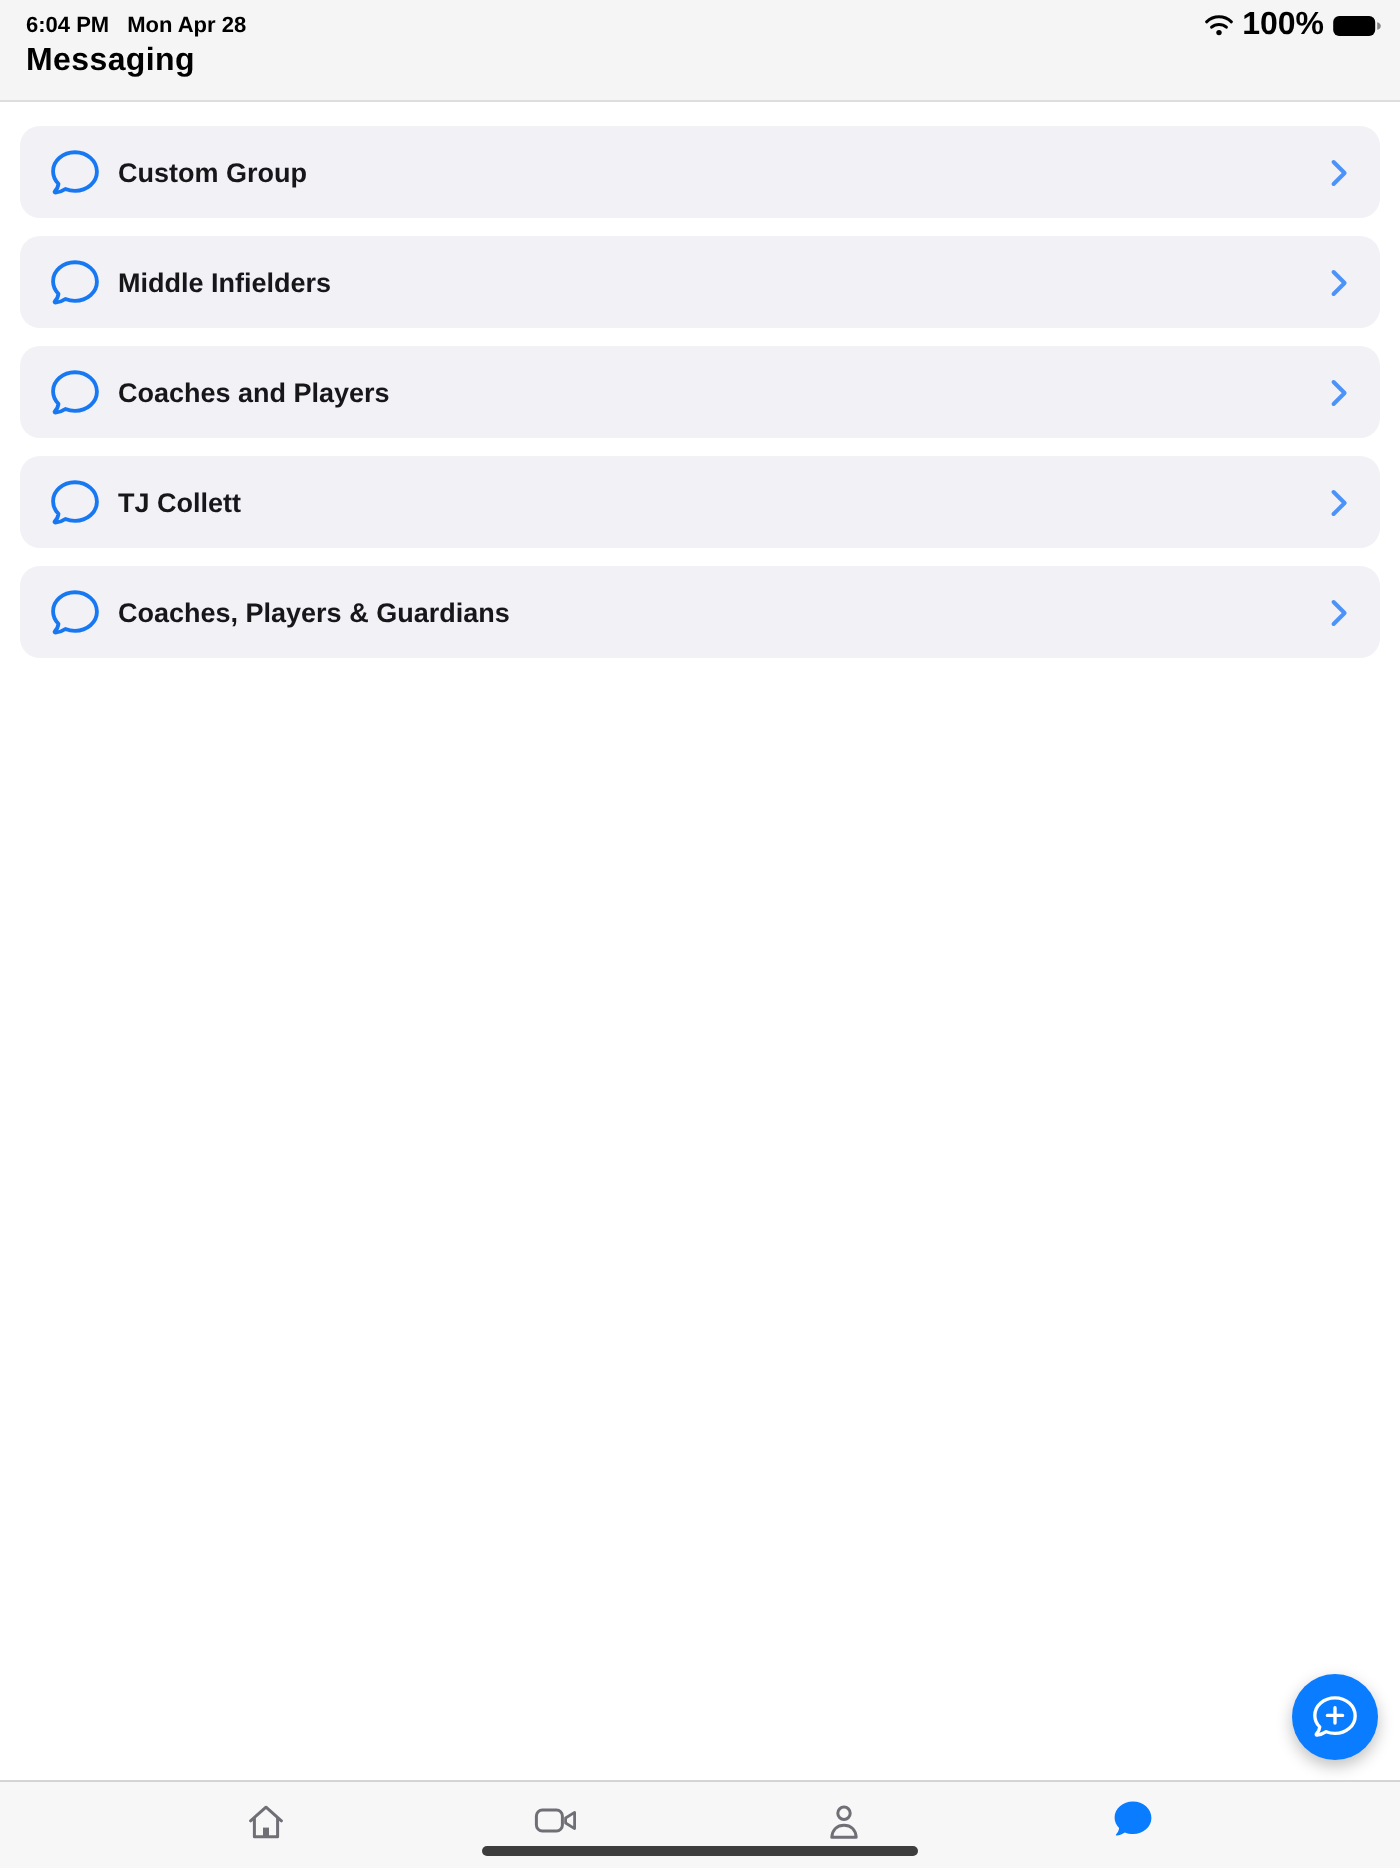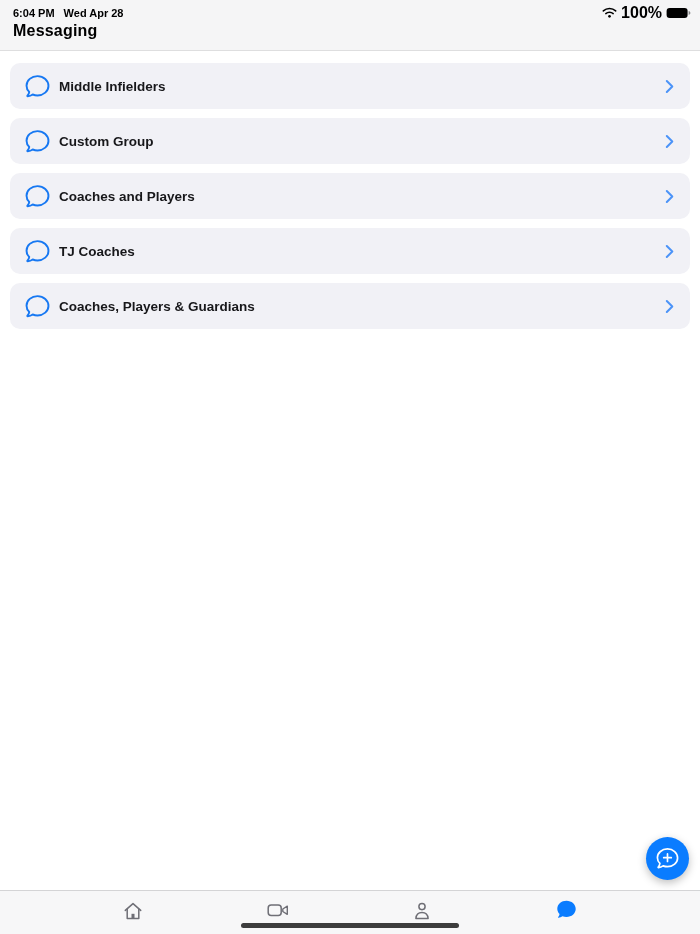--- a/index.html
+++ b/index.html
@@ -134,21 +134,21 @@
 </style>
 </head>
 <body>
 
 <div class="screen">
 
   <div class="top-chrome">
     <div class="status-bar">
       <div class="status-left">
         <span>6:04 PM</span>
-        <span>Wed Apr 28</span>
+        <span>Mon Apr 28</span>
       </div>
       <div class="status-right">
         <span style="display:flex;">
           <svg width="15" height="11" viewBox="0 0 15 11">
             <path d="M1.3 3.9 C3 2.3 5.1 1.4 7.5 1.4 c2.4 0 4.5 0.9 6.2 2.5" stroke="#000" stroke-width="1.5" fill="none" stroke-linecap="round"></path>
             <path d="M3.8 6.6 C4.8 5.7 6.1 5.2 7.5 5.2 c1.4 0 2.7 0.5 3.7 1.4" stroke="#000" stroke-width="1.5" fill="none" stroke-linecap="round"></path>
             <circle cx="7.5" cy="9.3" r="1.35" fill="#000"></circle>
           </svg>
         </span>
         <span>100%</span>
@@ -164,63 +164,63 @@
   </div>
 
   <div class="list">
 
     <div class="row">
       <span class="row-icon">
         <svg width="27" height="25" viewBox="0 0 28 26">
           <path d="M14 2.2 C7.7 2.2 2.6 6.6 2.6 12.1 c0 2.5 1.05 4.8 2.8 6.5 c-0.15 1.5 -0.8 2.9 -1.9 4 c-0.25 0.25 -0.05 0.65 0.3 0.62 c2 -0.17 3.8 -0.9 5.2 -1.9 c1.55 0.6 3.3 0.95 5 0.95 c6.3 0 11.4 -4.4 11.4 -9.9 C25.4 6.6 20.3 2.2 14 2.2 Z" fill="none" stroke="#1778f2" stroke-width="2" stroke-linejoin="round"></path>
         </svg>
       </span>
+      <span class="row-label">Custom Group</span>
+      <span class="chevron">
+        <svg width="9" height="15" viewBox="0 0 9 15">
+            <path d="M1.8 2 L7.3 7.5 L1.8 13" fill="none" stroke="#4b93f8" stroke-width="2" stroke-linecap="round" stroke-linejoin="round"></path>
+          </svg>
+      </span>
+    </div>
+
+    <div class="row">
+      <span class="row-icon">
+        <svg width="27" height="25" viewBox="0 0 28 26">
+          <path d="M14 2.2 C7.7 2.2 2.6 6.6 2.6 12.1 c0 2.5 1.05 4.8 2.8 6.5 c-0.15 1.5 -0.8 2.9 -1.9 4 c-0.25 0.25 -0.05 0.65 0.3 0.62 c2 -0.17 3.8 -0.9 5.2 -1.9 c1.55 0.6 3.3 0.95 5 0.95 c6.3 0 11.4 -4.4 11.4 -9.9 C25.4 6.6 20.3 2.2 14 2.2 Z" fill="none" stroke="#1778f2" stroke-width="2" stroke-linejoin="round"></path>
+        </svg>
+      </span>
       <span class="row-label">Middle Infielders</span>
       <span class="chevron">
         <svg width="9" height="15" viewBox="0 0 9 15">
             <path d="M1.8 2 L7.3 7.5 L1.8 13" fill="none" stroke="#4b93f8" stroke-width="2" stroke-linecap="round" stroke-linejoin="round"></path>
           </svg>
       </span>
     </div>
 
     <div class="row">
       <span class="row-icon">
         <svg width="27" height="25" viewBox="0 0 28 26">
           <path d="M14 2.2 C7.7 2.2 2.6 6.6 2.6 12.1 c0 2.5 1.05 4.8 2.8 6.5 c-0.15 1.5 -0.8 2.9 -1.9 4 c-0.25 0.25 -0.05 0.65 0.3 0.62 c2 -0.17 3.8 -0.9 5.2 -1.9 c1.55 0.6 3.3 0.95 5 0.95 c6.3 0 11.4 -4.4 11.4 -9.9 C25.4 6.6 20.3 2.2 14 2.2 Z" fill="none" stroke="#1778f2" stroke-width="2" stroke-linejoin="round"></path>
         </svg>
       </span>
-      <span class="row-label">Custom Group</span>
-      <span class="chevron">
-        <svg width="9" height="15" viewBox="0 0 9 15">
-            <path d="M1.8 2 L7.3 7.5 L1.8 13" fill="none" stroke="#4b93f8" stroke-width="2" stroke-linecap="round" stroke-linejoin="round"></path>
-          </svg>
-      </span>
-    </div>
-
-    <div class="row">
-      <span class="row-icon">
-        <svg width="27" height="25" viewBox="0 0 28 26">
-          <path d="M14 2.2 C7.7 2.2 2.6 6.6 2.6 12.1 c0 2.5 1.05 4.8 2.8 6.5 c-0.15 1.5 -0.8 2.9 -1.9 4 c-0.25 0.25 -0.05 0.65 0.3 0.62 c2 -0.17 3.8 -0.9 5.2 -1.9 c1.55 0.6 3.3 0.95 5 0.95 c6.3 0 11.4 -4.4 11.4 -9.9 C25.4 6.6 20.3 2.2 14 2.2 Z" fill="none" stroke="#1778f2" stroke-width="2" stroke-linejoin="round"></path>
-        </svg>
-      </span>
       <span class="row-label">Coaches and Players</span>
       <span class="chevron">
         <svg width="9" height="15" viewBox="0 0 9 15">
             <path d="M1.8 2 L7.3 7.5 L1.8 13" fill="none" stroke="#4b93f8" stroke-width="2" stroke-linecap="round" stroke-linejoin="round"></path>
           </svg>
       </span>
     </div>
 
     <div class="row">
       <span class="row-icon">
         <svg width="27" height="25" viewBox="0 0 28 26">
           <path d="M14 2.2 C7.7 2.2 2.6 6.6 2.6 12.1 c0 2.5 1.05 4.8 2.8 6.5 c-0.15 1.5 -0.8 2.9 -1.9 4 c-0.25 0.25 -0.05 0.65 0.3 0.62 c2 -0.17 3.8 -0.9 5.2 -1.9 c1.55 0.6 3.3 0.95 5 0.95 c6.3 0 11.4 -4.4 11.4 -9.9 C25.4 6.6 20.3 2.2 14 2.2 Z" fill="none" stroke="#1778f2" stroke-width="2" stroke-linejoin="round"></path>
         </svg>
       </span>
-      <span class="row-label">TJ Coaches</span>
+      <span class="row-label">TJ Collett</span>
       <span class="chevron">
         <svg width="9" height="15" viewBox="0 0 9 15">
             <path d="M1.8 2 L7.3 7.5 L1.8 13" fill="none" stroke="#4b93f8" stroke-width="2" stroke-linecap="round" stroke-linejoin="round"></path>
           </svg>
       </span>
     </div>
 
     <div class="row">
       <span class="row-icon">
         <svg width="27" height="25" viewBox="0 0 28 26">

